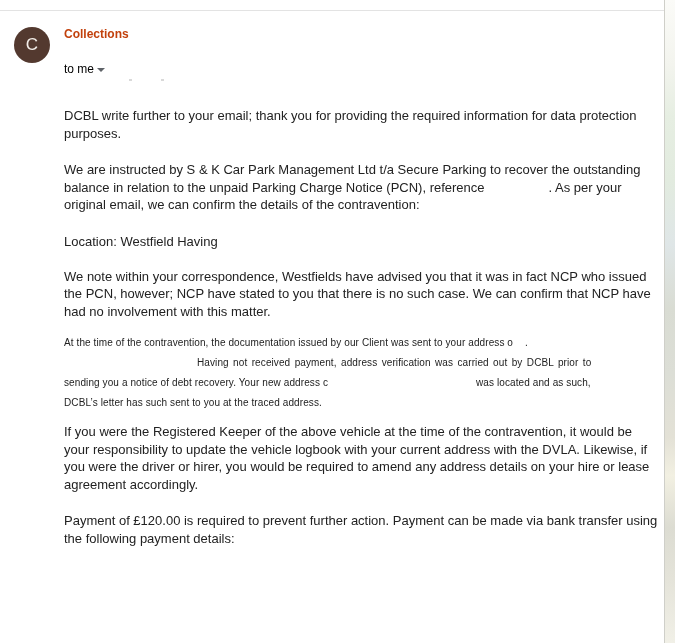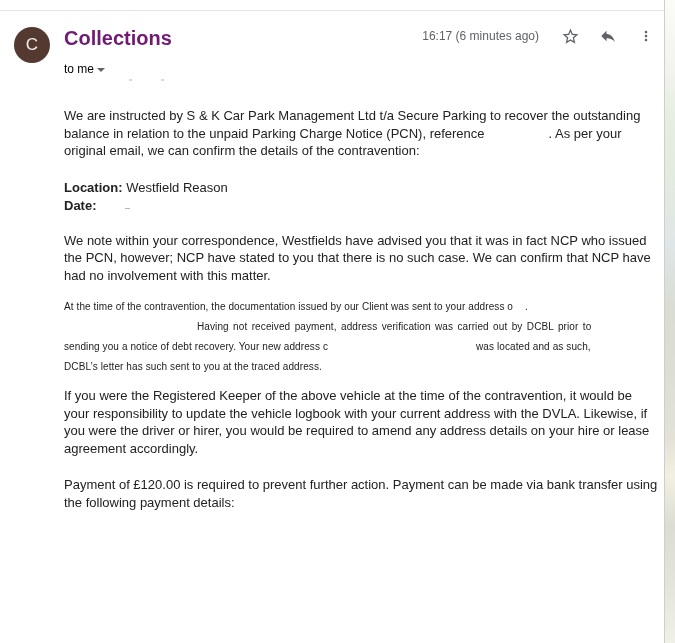--- a/index.html
+++ b/index.html
@@ -14,21 +14,21 @@
       #fbfbf8 0%, #f3f4ee 10%, #e6eee2 18%, #e2ebdf 28%, #dfe6e7 38%,
       #d9dcd3 48%, #dcded6 58%, #e3e1d6 68%, #f2f0e2 74%, #dcdcd2 82%,
       #e4e3d9 90%, #f1f0e7 100%); }
 
   .top-divider { position:absolute; top:10px; left:0; width:664px; height:1px; background:#e3e3e3; }
 
   
   .avatar { position:absolute; top:27px; left:14px; width:36px; height:36px;
     border-radius:50%; background:#53392f; color:#f2ede8; font-size:17px;
     display:flex; align-items:center; justify-content:center; cursor:pointer; }
-  .sender { position:absolute; top:27px; left:64px; font-size:20px; font-weight:700; color:#701a75; }
+  .sender { position:absolute; top:27px; left:64px; font-size:12px; font-weight:700; color:#c2410c; }
   .to-me { position:absolute; top:62px; left:64px; font-size:12px; color:#000000; cursor:pointer; }
   .to-me .caret { display:inline-block; margin-left:3px; vertical-align:1px;
     width:0; height:0; border-left:4px solid transparent; border-right:4px solid transparent;
     border-top:4px solid #5f6368; }
   .header-right { position:absolute; top:24px; right:18px; height:24px;
     display:flex; align-items:center; gap:16px; }
   .timestamp { font-size:12px; color:#5f6368; white-space:nowrap; margin-right:4px; }
   .icon-btn { width:22px; height:22px; display:flex; align-items:center; justify-content:center;
     cursor:pointer; color:#5f6368; }
   .icon-btn svg { display:block; }
@@ -40,21 +40,21 @@
 
   
   .email-body { position:absolute; top:107px; left:64px; width:596px;
     font-size:13px; line-height:17.5px; color:#222; }
   .email-body p { margin:0 0 19px 0; }
   .gap { display:inline-block; height:1px; }
   .gap-ref { width:64px; }
   .u { }
 
   .details { line-height:18px; margin-bottom:17px; }
-  .details b { font-weight:700; }
+  .details b { font-weight:400; }
 
   .p-ncp { margin-bottom:13px !important; }
 
   .p-address { font-size:10px; line-height:20px; letter-spacing:0.1px; margin-bottom:10px !important; }
   .p-address .line { white-space:nowrap; }
   .p-address .l1-gap { width:12px; }
   .p-address .l2 { padding-left:133px; word-spacing:1.5px; }
   .p-address .l3-gap { width:148px; }
 </style>
 </head>
@@ -66,50 +66,32 @@
   <div class="bg-strip"></div>
 
   <div class="avatar" style="background: rgb(83, 57, 47);">
     <span>C</span>
   </div>
   <div class="sender">Collections</div>
   <div class="to-me">
     <span>to me</span><span class="caret"></span>
   </div>
 
-  <div class="header-right">
-    <span class="timestamp">16:17 (6 minutes ago)</span>
-    <span class="icon-btn">
-      <svg width="19" height="19" viewBox="0 0 24 24" fill="#5f6368">
-          <path d="M22 9.24l-7.19-.62L12 2 9.19 8.63 2 9.24l5.46 4.73L5.82 21 12 17.27 18.18 21l-1.63-7.03L22 9.24zM12 15.4l-3.76 2.27 1-4.28-3.32-2.88 4.38-.38L12 6.1l1.71 4.04 4.38.38-3.32 2.88 1 4.28L12 15.4z"></path>
-        </svg>
-    </span>
-    <span class="icon-btn">
-      <svg width="18" height="18" viewBox="0 0 24 24" fill="#5f6368">
-          <path d="M10 9V5l-7 7 7 7v-4.1c5 0 8.5 1.6 11 5.1-1-5-4-10-11-11z"></path>
-        </svg>
-    </span>
-    <span class="icon-btn">
-      <svg width="16" height="16" viewBox="0 0 24 24" fill="#5f6368">
-          <path d="M12 8c1.1 0 2-.9 2-2s-.9-2-2-2-2 .9-2 2 .9 2 2 2zm0 2c-1.1 0-2 .9-2 2s.9 2 2 2 2-.9 2-2-.9-2-2-2zm0 6c-1.1 0-2 .9-2 2s.9 2 2 2 2-.9 2-2-.9-2-2-2z"></path>
-        </svg>
-    </span>
-  </div>
 
   <div class="remnant" style="top:79px; left:129px; width:3px;"></div>
   <div class="remnant" style="top:79px; left:161px; width:3px;"></div>
 
   <div class="email-body">
 
+    <p>DCBL write further to your email; thank you for providing the required information for data protection purposes.</p>
 
     <p><span>We are instructed by S &amp; K Car Park Management Ltd t/a Secure Parking to recover the outstanding balance in relation to the unpaid Parking Charge Notice (PCN), reference</span><span class="gap gap-ref"></span><span>. As per your original email, we can confirm the details of the contravention:</span></p>
 
     <div class="details">
-      <div><b>Location:</b> <span>Westfield Reason</span></div>
-      <div><b>Date:</b><span class="remnant-inline" style="margin-left:28px;"></span></div>
+      <div><b>Location:</b> <span>Westfield Having</span></div>
     </div>
 
     <p class="p-ncp"><span>We note within your correspondence, Westfields have advised you that it was in fact NCP who issued the PCN, however; NCP have stated to you that there is no such case. We can confirm that NCP have had</span> <span class="u">no</span> <span>involvement with this matter.</span></p>
 
     <p class="p-address">
       <span class="line"><span>At the time of the contravention, the documentation issued by our Client was sent to your address o</span><span class="gap l1-gap"></span><span>.</span></span><br>
       <span class="line l2"><span>Having not received payment, address verification was carried out by DCBL prior to</span></span><br>
       <span class="line"><span>sending you a notice of debt recovery. Your new address c</span><span class="gap l3-gap"></span><span>was located and as such,</span></span><br>
       <span class="line">DCBL’s letter has such sent to you at the traced address.</span>
     </p>

